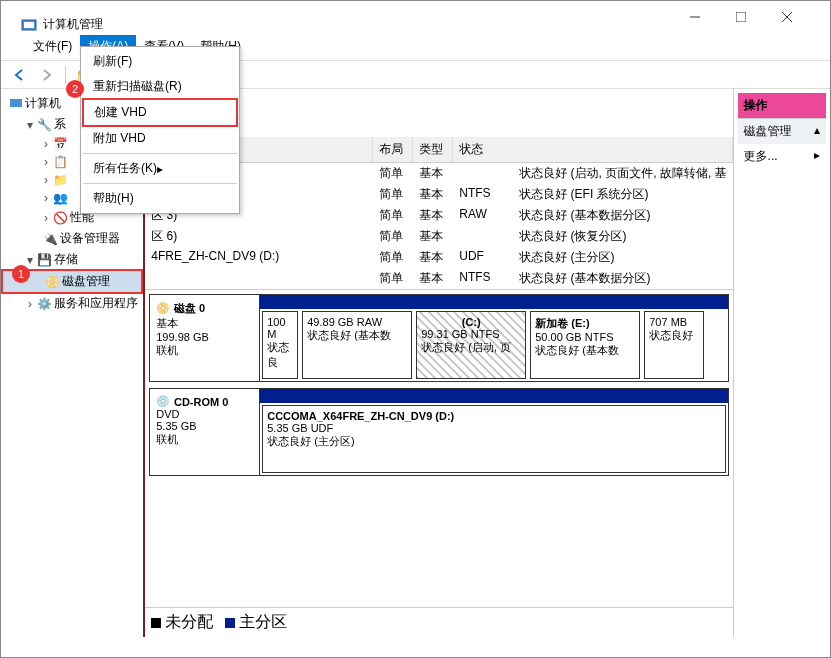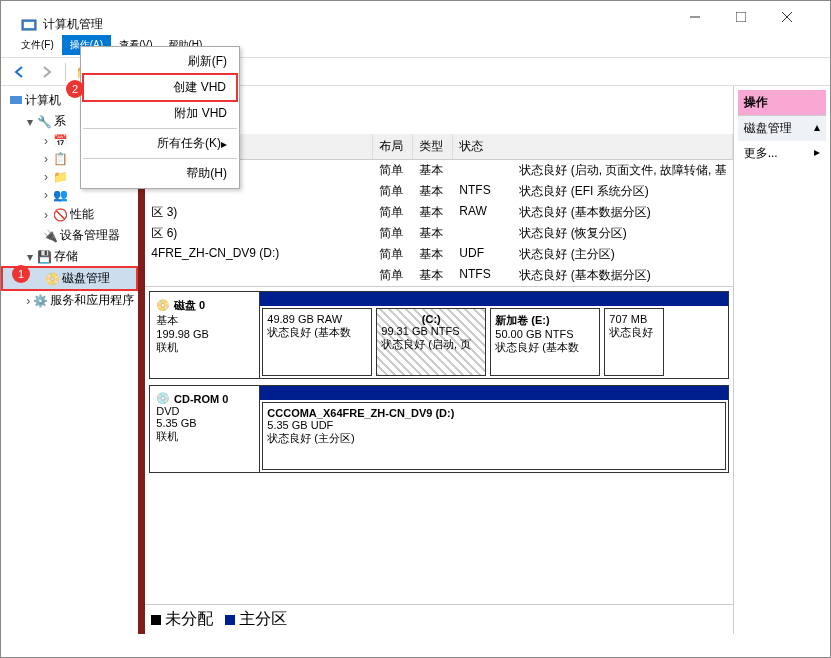--- a/index.html
+++ b/index.html
@@ -2,40 +2,40 @@
 <html><head>
 <meta charset="utf-8">
 <style>
 * { box-sizing: border-box; margin: 0; padding: 0; }
 body { font-family: "Microsoft YaHei", "Segoe UI", sans-serif; font-size: 12px; background: #fff; width: 831px; height: 658px; overflow: hidden; border: 1px solid #888; }
 .titlebar { height: 32px; display: flex; align-items: flex-end; padding: 0 20px; background: #fff; }
 .titlebar-icon { width: 16px; height: 16px; margin-right: 6px; }
 .titlebar-title { flex: 1; font-size: 12px; }
 .winbtns { display: flex; }
 .winbtn { width: 46px; height: 32px; display: flex; align-items: center; justify-content: center; }
-.menubar { display: flex; padding: 2px 12px; gap: 0; font-size: 10px; border-bottom: 1px solid #ddd; }
+.menubar { display: flex; padding: 2px 24px; gap: 0; font-size: 12px; border-bottom: 1px solid #ddd; }
 .menu-item { padding: 3px 8px; cursor: pointer; }
 .menu-item.active { background: #0078d4; color: #fff; }
 .toolbar { height: 28px; display: flex; align-items: center; padding: 0 6px; border-bottom: 1px solid #ddd; gap: 4px; position: relative; }
 .toolbar .tbtn { width: 24px; height: 22px; display: flex; align-items: center; justify-content: center; }
 .toolbar .sep { width: 1px; height: 18px; background: #ccc; margin: 0 2px; }
 .dropdown { position: absolute; left: 80px; top: 46px; width: 160px; background: #fff; border: 1px solid #aaa; box-shadow: 2px 2px 4px rgba(0,0,0,0.2); z-index: 100; padding: 2px; }
-.dd-item { padding: 4px 10px; display: flex; justify-content: flex-end; align-items: center; }
+.dd-item { padding: 4px 10px; display: flex; justify-content: flex-start; align-items: center; }
 .dd-item.highlight { border: 2px solid #e33; margin: -1px; }
 .body-row { display: flex; height: calc(100% - 108px); }
-.left-pane { width: 150px; border-right: 7px solid #7f1d1d; overflow: hidden; padding: 4px 0; }
+.left-pane { width: 150px; border-right: 2px solid #7f1d1d; overflow: hidden; padding: 4px 0; }
 .tree-node { display: flex; align-items: center; padding: 2px 4px; gap: 2px; white-space: nowrap; }
 .tree-node.l1 { padding-left: 8px; }
 .tree-node.l2 { padding-left: 24px; }
 .tree-node.l3 { padding-left: 40px; }
 .tree-node.sel { border: 2px solid #e33; background: #cde; margin: -1px 0; }
 .twisty { width: 10px; text-align: center; color: #555; }
 .middle-pane { flex: 1; display: flex; flex-direction: column; border-right: 1px solid #ccc; }
 .right-pane { width: 100px; padding: 4px; }
-.right-head { background: #f9a8d4; padding: 4px 6px; font-weight: bold; border-bottom: 1px solid #ccc; }
+.right-head { background: #ec4899; padding: 4px 6px; font-weight: bold; border-bottom: 1px solid #ccc; }
 .right-item { display: flex; justify-content: space-between; padding: 4px 6px; }
 .vol-table { flex: 0 0 auto; margin-top: 48px; }
 .vol-head { display: flex; background: #f0f0f0; border-bottom: 1px solid #ccc; font-weight: normal; }
 .vol-head > div { padding: 4px 6px; border-right: 1px solid #ddd; }
 .vol-body { }
 .vol-row { display: flex; }
 .vol-row > div { padding: 2px 6px; white-space: nowrap; overflow: hidden; }
 .col-v { width: 228px; }
 .col-l { width: 40px; }
 .col-t { width: 40px; }
@@ -108,20 +108,23 @@
   <div class="sep"></div>
   <div class="tbtn">📁</div>
   <div class="tbtn">📋</div>
   <div class="tbtn">📄</div>
 </div>
 
 <div class="dropdown">
   <div class="dd-item">
       <span>刷新(F)</span>
     </div>
+  <div class="dd-item">
+      <span>重新扫描磁盘(R)</span>
+    </div>
   <div class="dd-item highlight">
       <span>创建 VHD</span>
     </div>
   <div class="dd-item">
       <span>附加 VHD</span>
     </div>
   <hr style="margin:2px 0;border:none;border-top:1px solid #ccc">
   <div class="dd-item">
       <span>所有任务(K)</span>
       <span>▸</span>
@@ -249,20 +252,24 @@
               <span>📀</span>
               <span>磁盘 0</span>
             </div>
           <div>基本</div>
           <div>199.98 GB</div>
           <div>联机</div>
         </div>
         <div class="disk-parts">
           <div class="disk-bar"></div>
           <div class="disk-boxes">
+            <div class="part" style="flex:0 0 36px">
+                <div>100 M</div>
+                <div>状态良</div>
+              </div>
             <div class="part" style="flex:0 0 110px">
                 <div>49.89 GB RAW</div>
                 <div>状态良好 (基本数</div>
               </div>
             <div class="part hatch" style="flex:0 0 110px">
                 <b style="display:block;text-align:center">(C:)</b>
                 <div>99.31 GB NTFS</div>
                 <div>状态良好 (启动, 页</div>
               </div>
             <div class="part" style="flex:0 0 110px"><b>新加卷  (E:)</b><div>50.00 GB NTFS</div><div>状态良好 (基本数</div></div>

